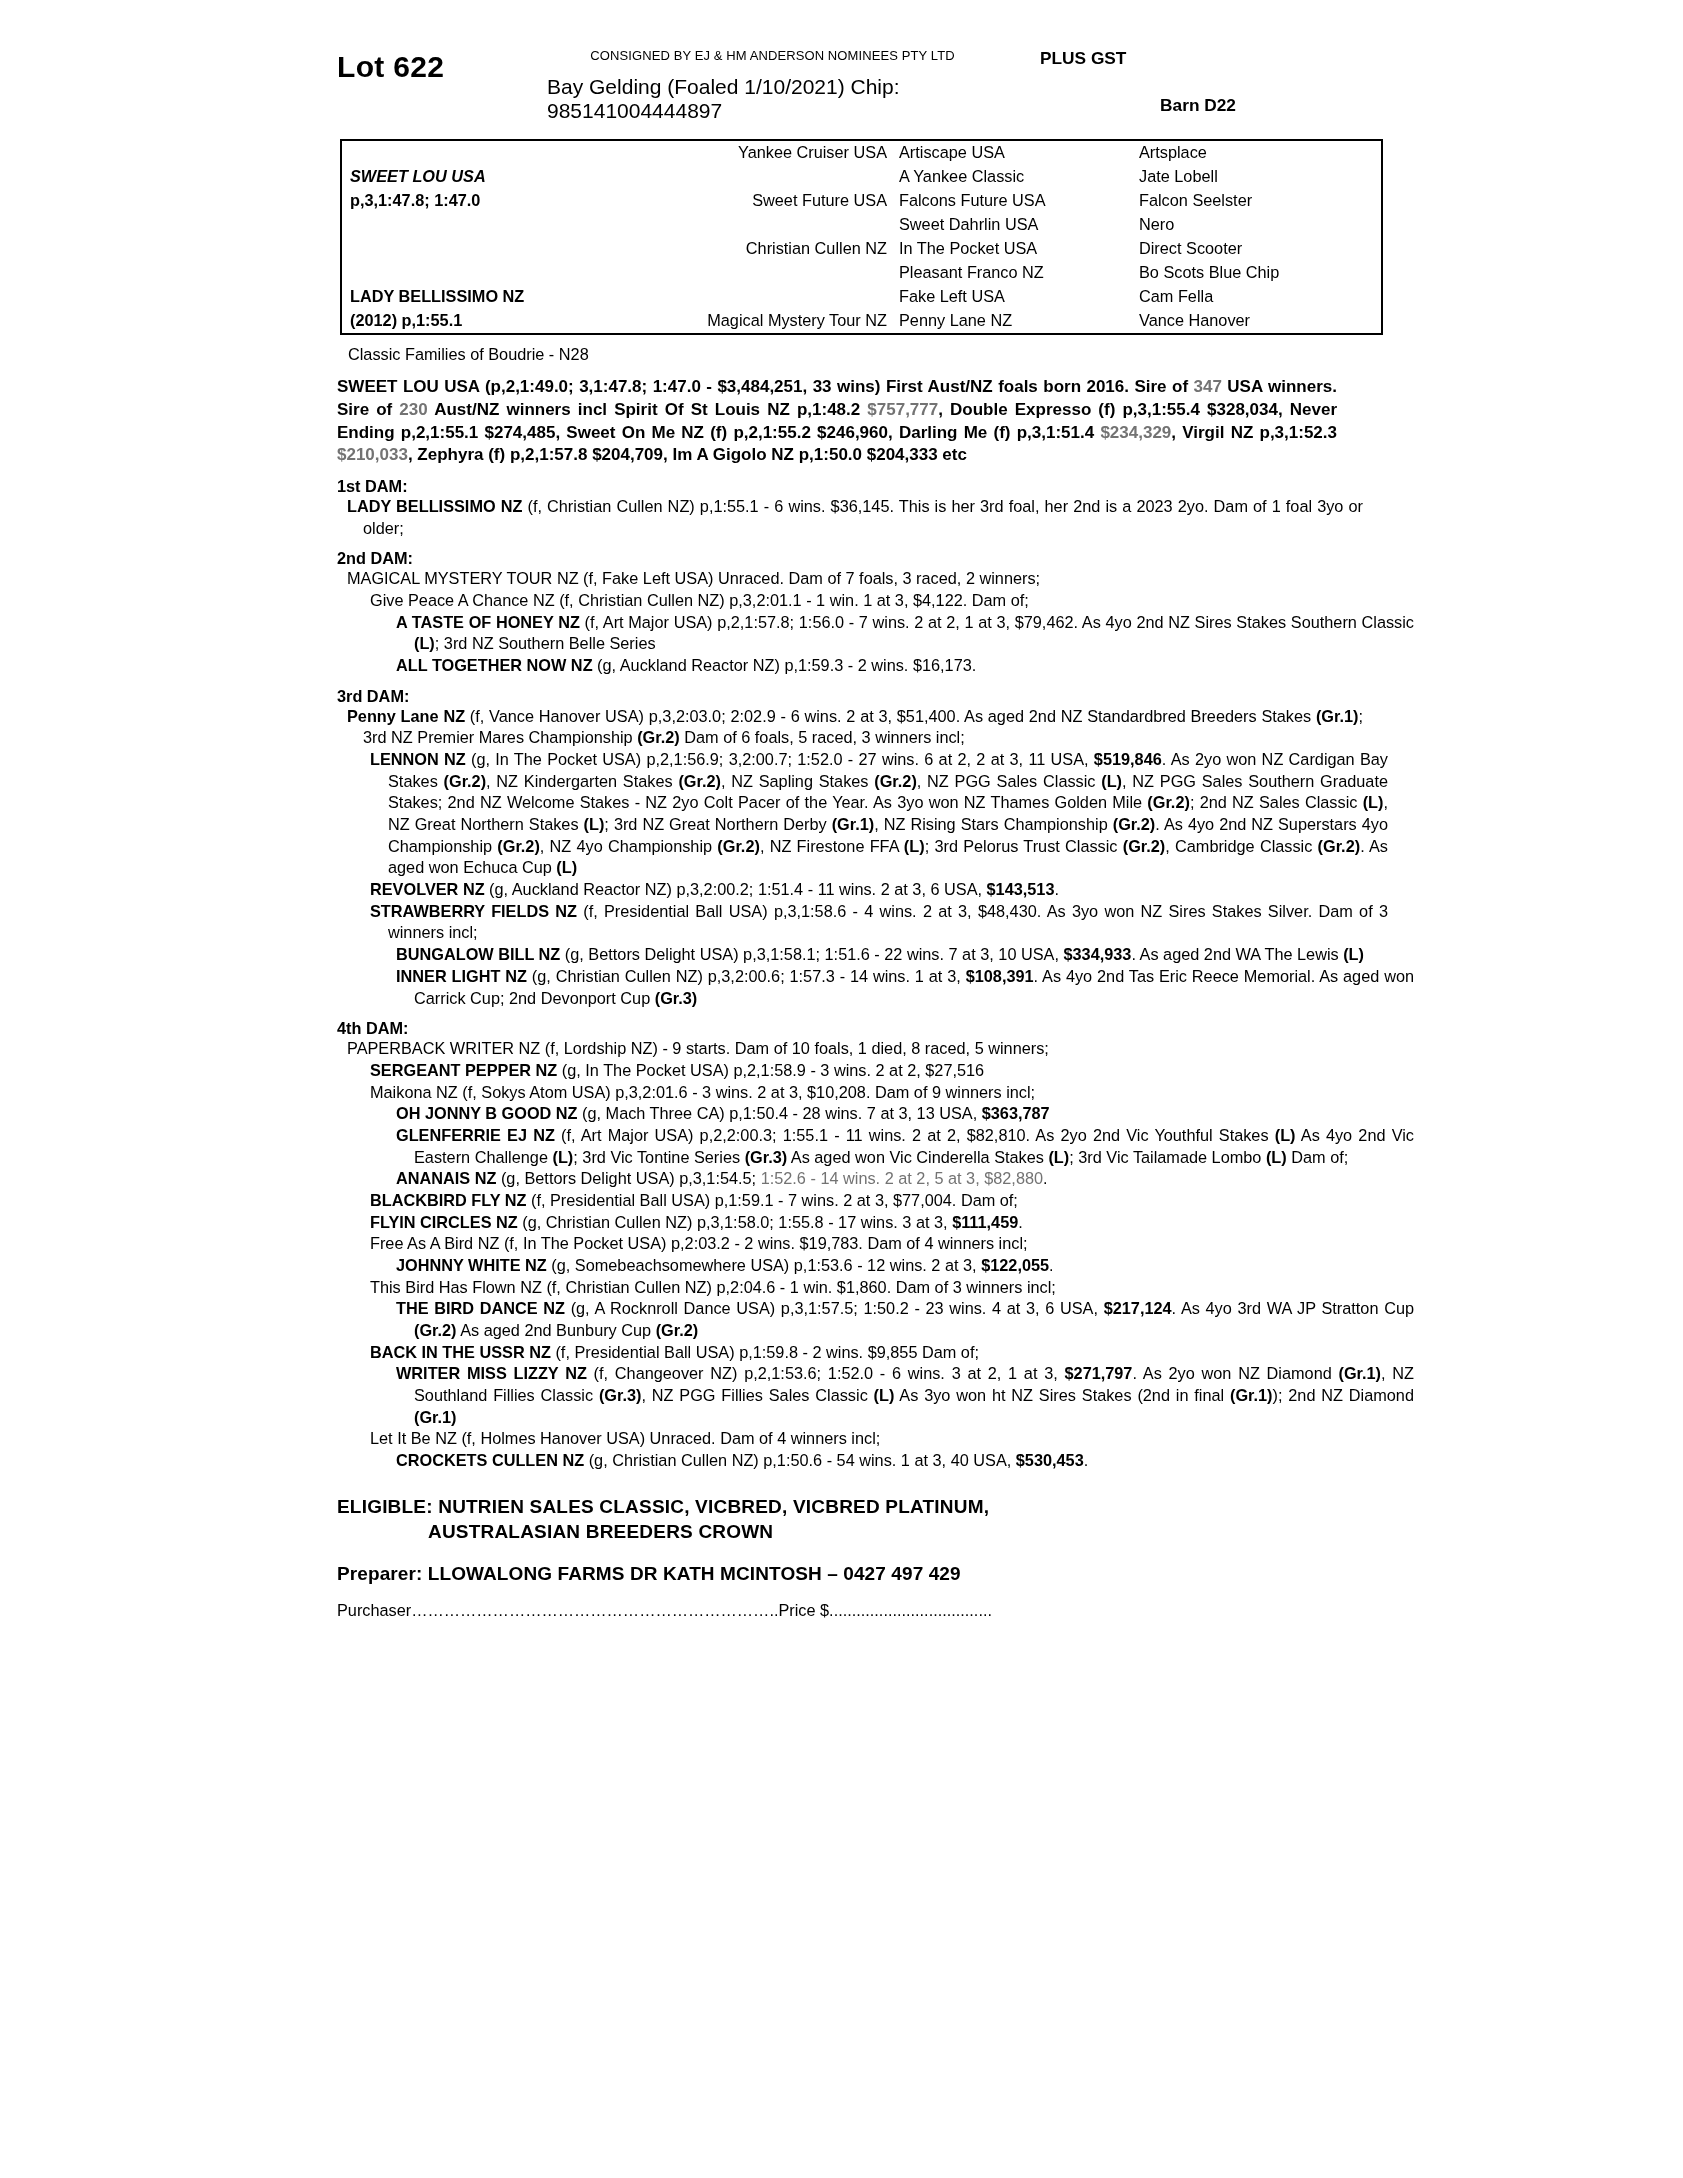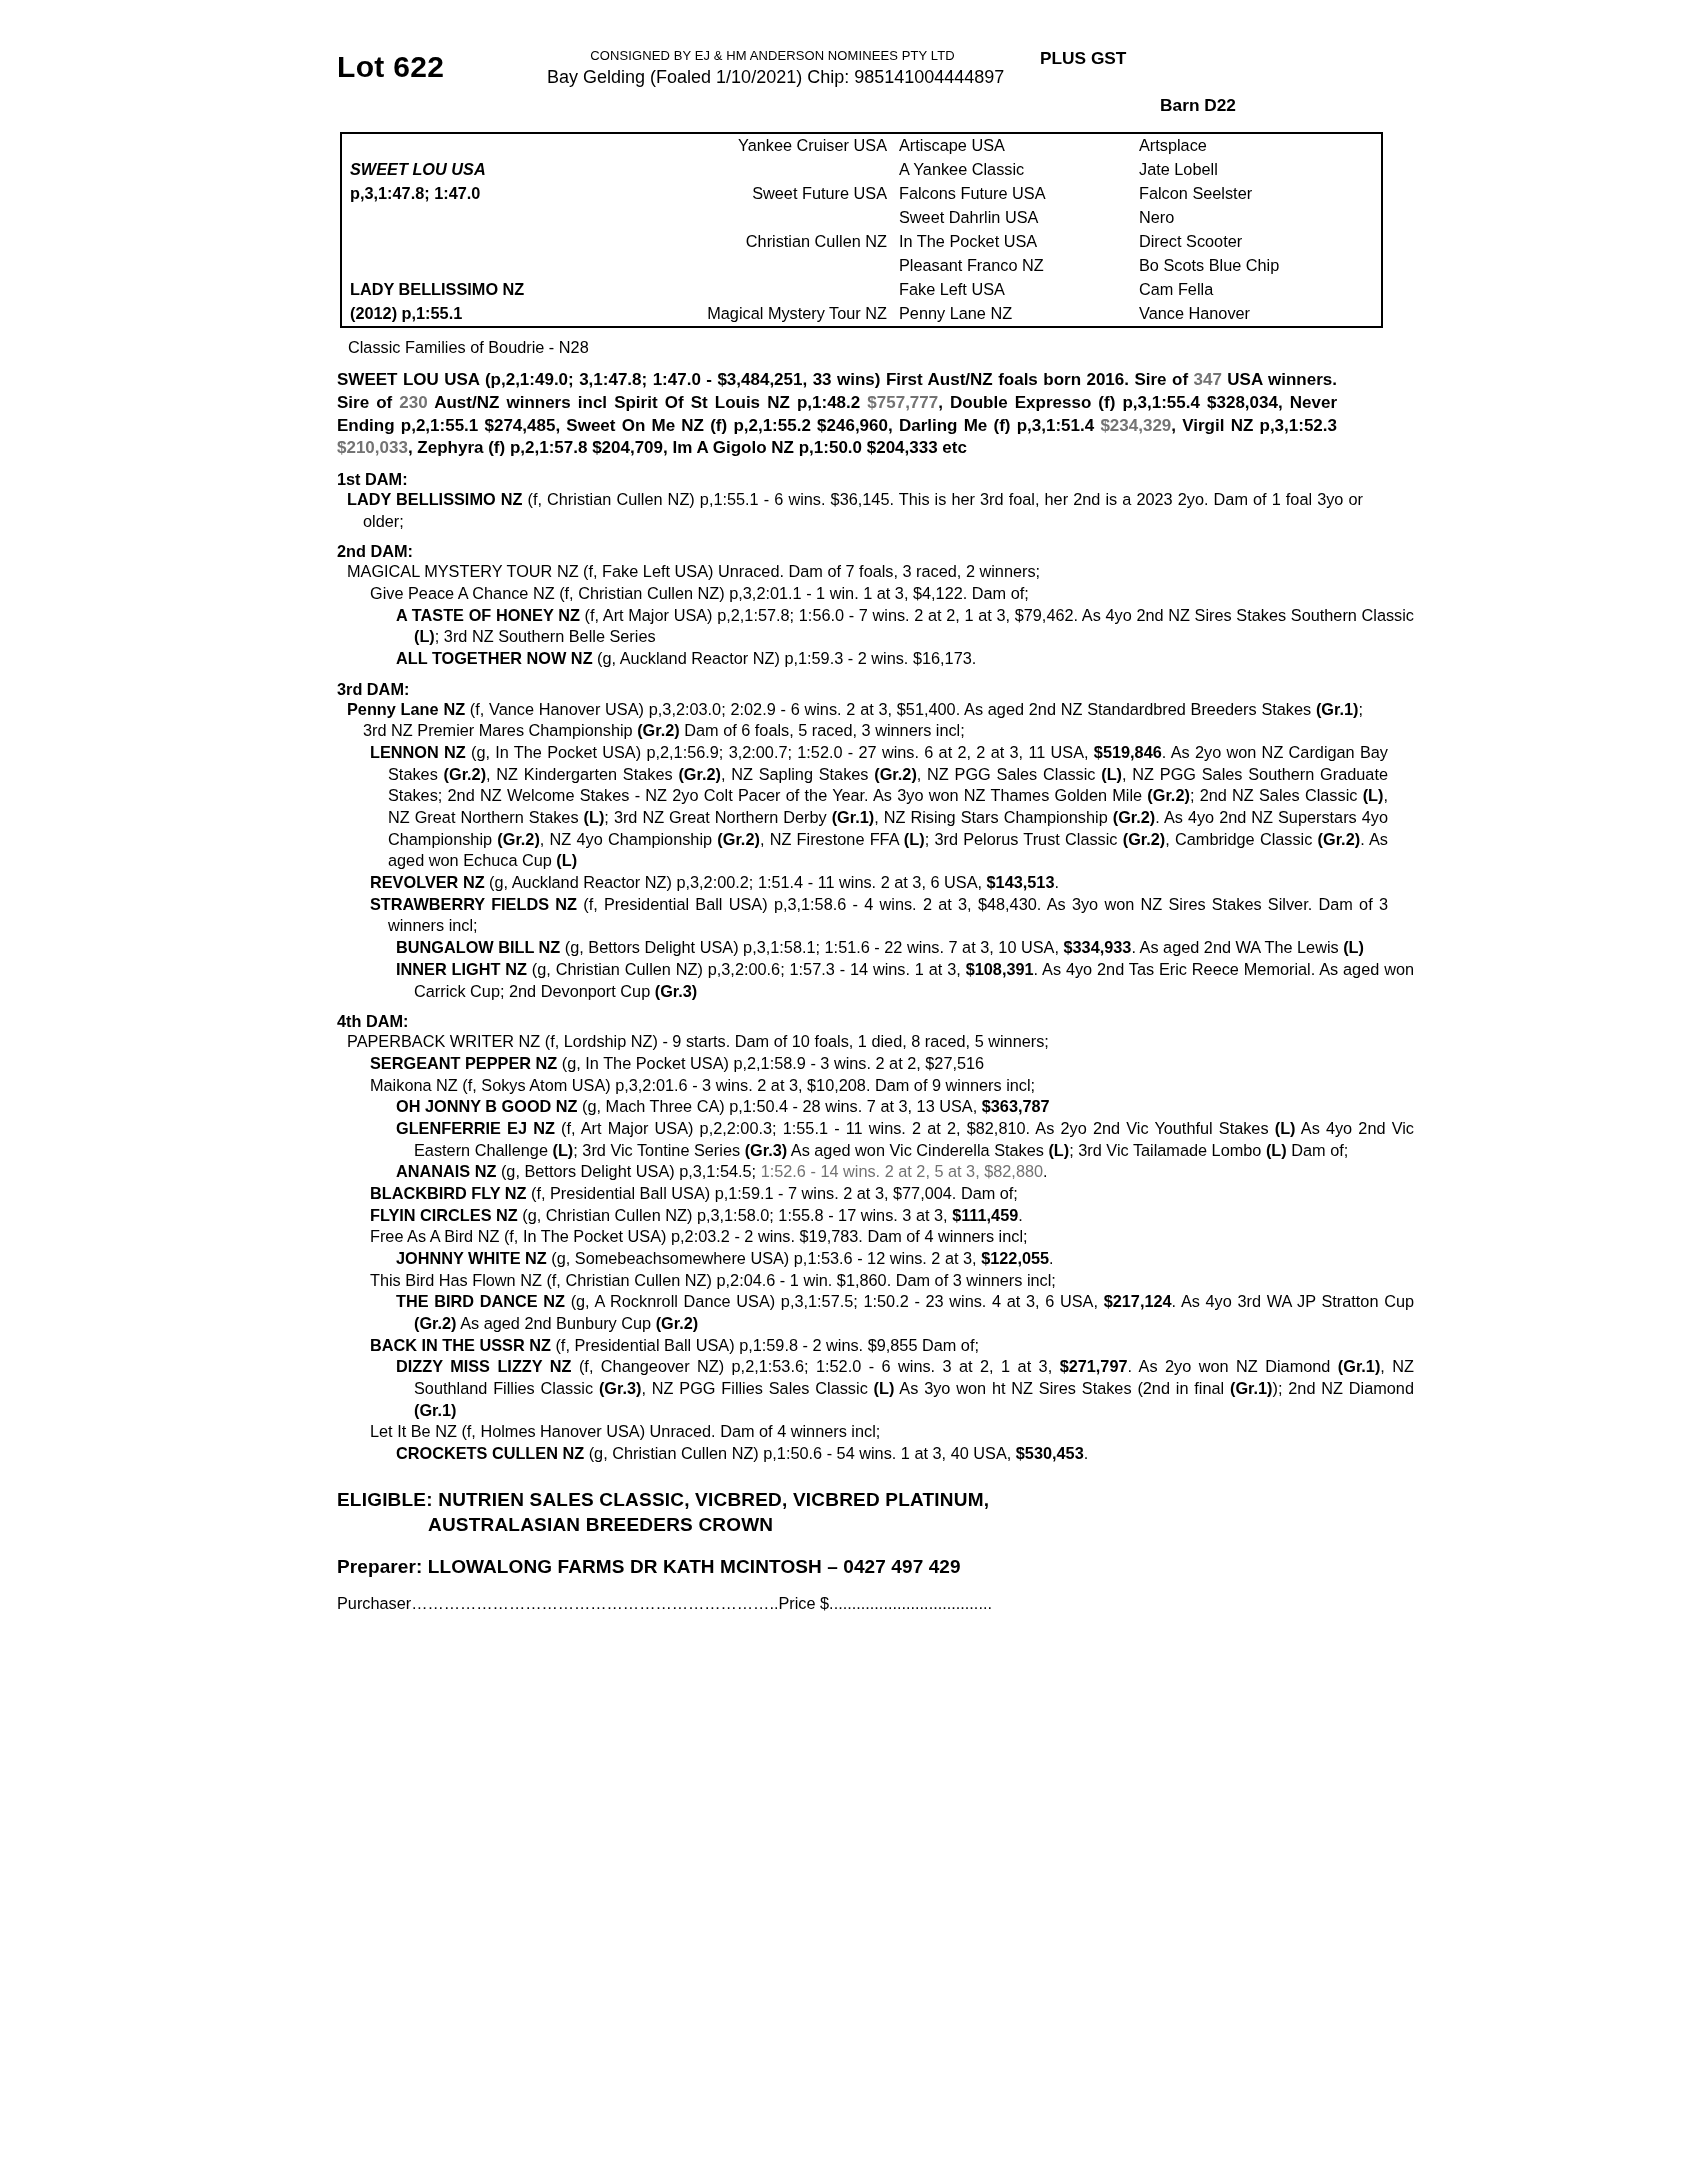--- a/index.html
+++ b/index.html
@@ -37,22 +37,22 @@
     flex: 1 1 auto;
     text-align: left;
   }
   .consignor {
     font-size: 13px;
     font-weight: normal;
     letter-spacing: 0.1px;
     text-align: center;
   }
   .subject-line {
-    font-size: 18px;
-    margin-top: 4px;
+    font-size: 21px;
+    margin-top: 12px;
     padding-left: 22px;
   }
   .header-right {
     flex: 0 0 208px;
     text-align: left;
     padding-left: 20px;
   }
   .plus-gst {
     font-size: 17.3px;
     font-weight: bold;
@@ -242,21 +242,21 @@
       <div class="blk ind3"><b>OH JONNY B GOOD NZ</b> (g, Mach Three CA) p,1:50.4 - 28 wins. 7 at 3, 13 USA, <b>$363,787</b></div>
       <div class="blk ind3"><b>GLENFERRIE EJ NZ</b> (f, Art Major USA) p,2,2:00.3; 1:55.1 - 11 wins. 2 at 2, $82,810. As 2yo 2nd Vic Youthful Stakes <b>(L)</b> As 4yo 2nd Vic Eastern Challenge <b>(L)</b>; 3rd Vic Tontine Series <b>(Gr.3)</b> As aged won Vic Cinderella Stakes <b>(L)</b>; 3rd Vic Tailamade Lombo <b>(L)</b> Dam of;</div>
       <div class="blk ind3"><b>ANANAIS NZ</b> (g, Bettors Delight USA) p,3,1:54.5; <span class="red">1:52.6 - 14 wins. 2 at 2, 5 at 3, $82,880</span>.</div>
       <div class="blk ind2"><b>BLACKBIRD FLY NZ</b> (f, Presidential Ball USA) p,1:59.1 - 7 wins. 2 at 3, $77,004. Dam of;</div>
       <div class="blk ind2" style="text-indent: -18px;"><b>FLYIN CIRCLES NZ</b> (g, Christian Cullen NZ) p,3,1:58.0; 1:55.8 - 17 wins. 3 at 3, <b>$111,459</b>.</div>
       <div class="blk ind2">Free As A Bird NZ (f, In The Pocket USA) p,2:03.2 - 2 wins. $19,783. Dam of 4 winners incl;</div>
       <div class="blk ind3"><b>JOHNNY WHITE NZ</b> (g, Somebeachsomewhere USA) p,1:53.6 - 12 wins. 2 at 3, <b>$122,055</b>.</div>
       <div class="blk ind2">This Bird Has Flown NZ (f, Christian Cullen NZ) p,2:04.6 - 1 win. $1,860. Dam of 3 winners incl;</div>
       <div class="blk ind3"><b>THE BIRD DANCE NZ</b> (g, A Rocknroll Dance USA) p,3,1:57.5; 1:50.2 - 23 wins. 4 at 3, 6 USA, <b>$217,124</b>. As 4yo 3rd WA JP Stratton Cup <b>(Gr.2)</b> As aged 2nd Bunbury Cup <b>(Gr.2)</b></div>
       <div class="blk ind2"><b>BACK IN THE USSR NZ</b> (f, Presidential Ball USA) p,1:59.8 - 2 wins. $9,855 Dam of;</div>
-      <div class="blk ind3"><b>DIZZY MISS LIZZY NZ</b> (f, Changeover NZ) p,2,1:53.6; 1:52.0 - 6 wins. 3 at 2, 1 at 3, <b>$271,797</b>. As 2yo won NZ Diamond <b>(Gr.1)</b>, NZ Southland Fillies Classic <b>(Gr.3)</b>, NZ PGG Fillies Sales Classic <b>(L)</b> As 3yo won ht NZ Sires Stakes (2nd in final <b>(Gr.1)</b>); 2nd NZ Diamond <b>(Gr.1)</b></div>
+      <div class="blk ind3"><b>WRITER MISS LIZZY NZ</b> (f, Changeover NZ) p,2,1:53.6; 1:52.0 - 6 wins. 3 at 2, 1 at 3, <b>$271,797</b>. As 2yo won NZ Diamond <b>(Gr.1)</b>, NZ Southland Fillies Classic <b>(Gr.3)</b>, NZ PGG Fillies Sales Classic <b>(L)</b> As 3yo won ht NZ Sires Stakes (2nd in final <b>(Gr.1)</b>); 2nd NZ Diamond <b>(Gr.1)</b></div>
       <div class="blk ind2">Let It Be NZ (f, Holmes Hanover USA) Unraced. Dam of 4 winners incl;</div>
       <div class="blk ind3"><b>CROCKETS CULLEN NZ</b> (g, Christian Cullen NZ) p,1:50.6 - 54 wins. 1 at 3, 40 USA, <b>$530,453</b>.</div>
     </div>
 
   <div class="eligible">
     <span>ELIGIBLE: NUTRIEN SALES CLASSIC, VICBRED, VICBRED PLATINUM,</span>
     <span class="l2">AUSTRALASIAN BREEDERS CROWN</span>
   </div>
 
   <div class="preparer">Preparer: LLOWALONG FARMS DR KATH MCINTOSH – 0427 497 429</div>

